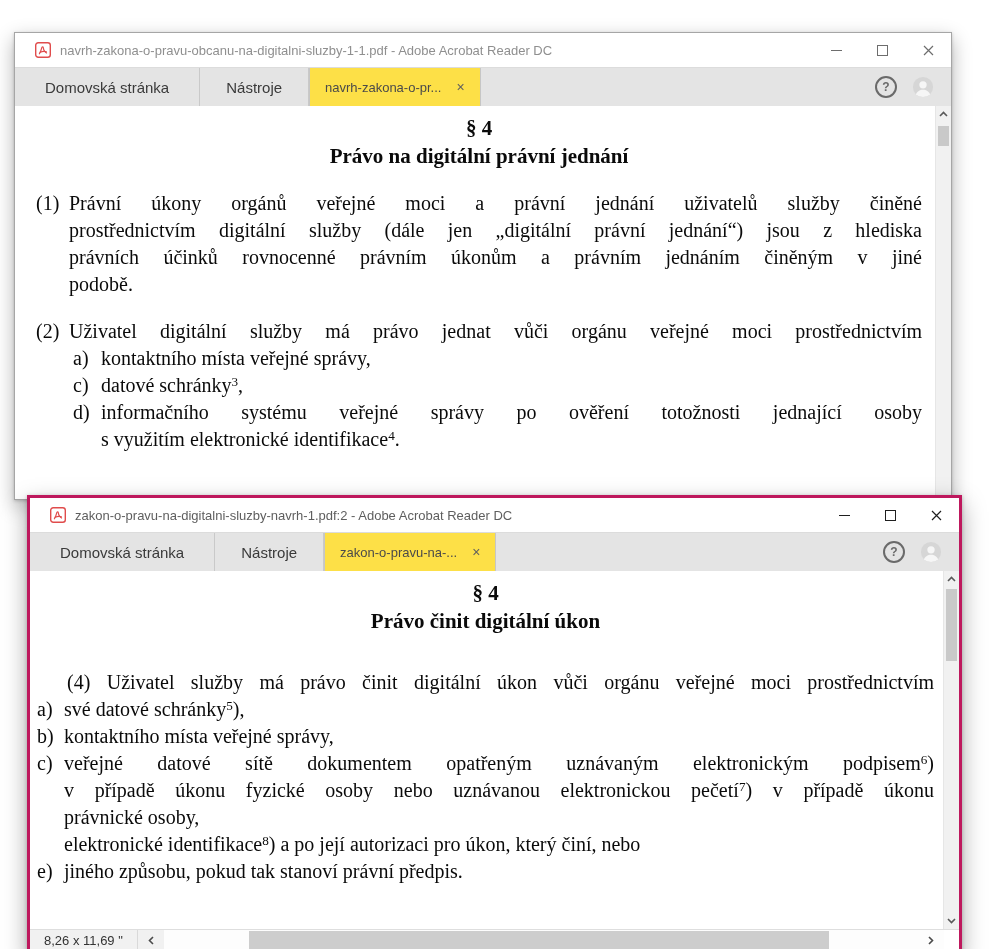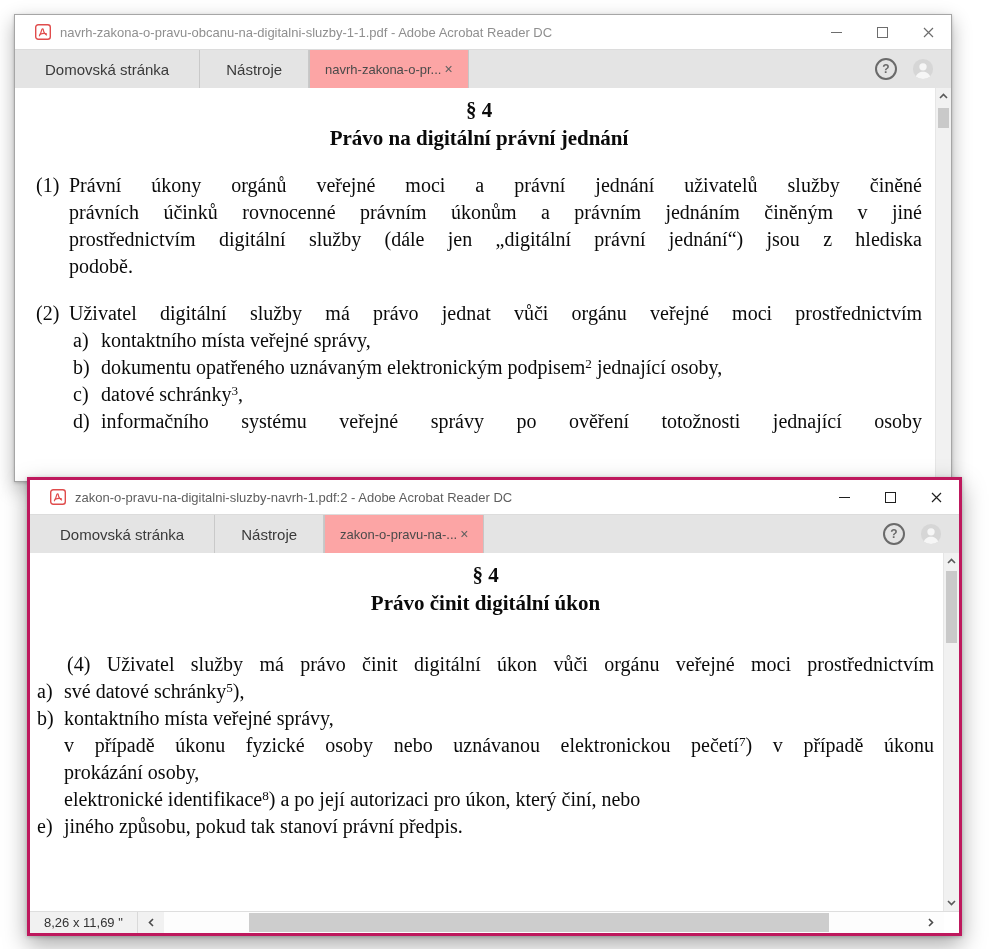--- a/index.html
+++ b/index.html
@@ -1,20 +1,20 @@
 <!DOCTYPE html>
 <html><head>
 <meta charset="utf-8">
 <style>
   html,body { margin:0; padding:0; background:#ffffff; }
   .canvas {
     position:relative; width:989px; height:949px; overflow:hidden;
     background:#ffffff; font-family:"Liberation Sans","DejaVu Sans",sans-serif;
   }
-  .window { position:absolute; background:#fff; display:flex; flex-direction:column; }
+  .window { position:absolute; background:#fff; display:flex; flex-direction:column;margin-top:18px; }
   .window-back {
     left:14px; top:14px; width:936px; height:466px;
     border:1px solid #a6a6a6;
     box-shadow:0 7px 18px rgba(0,0,0,.30), 0 1px 3px rgba(0,0,0,.18);
     z-index:1;
   }
   .window-front {
     left:27px; top:477px; width:929px; height:453px;
     border:3px solid #be185d;
     box-shadow:0 9px 22px rgba(0,0,0,.34), 0 1px 4px rgba(0,0,0,.22);
@@ -29,22 +29,22 @@
   .ctrl { width:46px; height:100%; display:flex; align-items:center; justify-content:center; color:#6d6d6d; }
   .window-front .ctrl { color:#1f1f1f; }
   .gl-min { display:inline-block; width:11px; height:1px; background:currentColor; }
   .gl-max { display:inline-block; width:9px; height:9px; border:1px solid currentColor; }
   
   .tabbar { height:38px; flex:0 0 38px; background:#e4e4e4; border-top:1px solid #dcdcdc;
             display:flex; align-items:stretch; font-size:15px; color:#3a3a3a; }
   .tab { display:flex; align-items:center; justify-content:center; padding:18px 30px; white-space:nowrap; }
   .tab-tools { padding:0 26px; }
   .tab-sep { width:1px; background:#c9c9c9; }
-  .tab-doc { background:#fca5a5; border-left:1px solid #c6c6c6; border-right:1px solid #c6c6c6;
-             font-size:13px; color:#4a4a4a; display:flex; align-items:center; gap:3px; padding:0 15px; white-space:nowrap; }
+  .tab-doc { background:#fde047; border-left:1px solid #c6c6c6; border-right:1px solid #c6c6c6;
+             font-size:13px; color:#4a4a4a; display:flex; align-items:center; gap:15px; padding:0 15px; white-space:nowrap; }
   .tab-close { font-size:14px; color:#5f5f5f; line-height:1; }
   .tab-spacer { flex:1; }
   .tab-icons { display:flex; align-items:center; gap:15px; padding-right:17px; }
   .help-icon { width:18px; height:18px; border:2px solid #6a6a6a; border-radius:50%; color:#6a6a6a;
                font-size:12px; font-weight:bold; display:flex; align-items:center; justify-content:center; }
   .avatar-icon { width:22px; height:22px; flex:0 0 22px; }
   
   .doc-area { position:relative; flex:1 1 auto; background:#fff; overflow:hidden; }
   .doc { position:absolute; left:0; top:0; right:15px; bottom:0; overflow:hidden;
          font-family:"Liberation Serif","DejaVu Serif",serif; font-size:20px; line-height:27px; color:#0a0a0a; }
@@ -137,38 +137,36 @@
         </span>
       </div>
     </nav>
     <main class="doc-area">
       <div class="doc doc1">
         <div class="doc-heading">§ 4</div>
         <div class="doc-heading">Právo na digitální právní jednání</div>
         <div id="doc1-body">
             <div class="blk num-para">
               <div class="doc-line fill"><span class="lab">(1)</span>Právní úkony orgánů veřejné moci a právní jednání uživatelů služby činěné</div>
+              <div class="doc-line fill">prostřednictvím digitální služby (dále jen „digitální právní jednání“) jsou z hlediska</div>
               <div class="doc-line fill">právních účinků rovnocenné právním úkonům a právním jednáním činěným v jiné</div>
-              <div class="doc-line fill">prostřednictvím digitální služby (dále jen „digitální právní jednání“) jsou z hlediska</div>
               <div class="doc-line">podobě.</div>
             </div>
             <div class="blk num-para">
               <div class="doc-line fill"><span class="lab">(2)</span>Uživatel digitální služby má právo jednat vůči orgánu veřejné moci prostřednictvím</div>
             </div>
             <div class="blk sub-item">
               <div class="doc-line"><span class="lab">a)</span>kontaktního místa veřejné správy,</div>
             </div>
             <div class="blk sub-item">
-              <div class="doc-line"><span class="lab">b)</span>dokumentu opatřeného uznávaným elektronickým podpisem<sup>2</sup> jednající osoby,</div>
-            </div>
-            <div class="blk sub-item">
               <div class="doc-line"><span class="lab">c)</span>datové schránky<sup>3</sup>,</div>
             </div>
             <div class="blk sub-item">
               <div class="doc-line fill"><span class="lab">d)</span>informačního systému veřejné správy po ověření totožnosti jednající osoby</div>
+              <div class="doc-line">s využitím elektronické identifikace<sup>4</sup>.</div>
             </div>
           </div>
       </div>
       <aside class="vscroll">
         <div class="vs-arrow">
           <svg width="9" height="6" viewBox="0 0 9 6">
               <path d="M1 5 L4.5 1.5 L8 5" stroke="currentColor" stroke-width="1.6" fill="none"></path>
             </svg>
         </div>
         <div class="vs-thumb back"></div>
@@ -236,22 +234,23 @@
             <div class="blk indent-para">
               <div class="doc-line fill">(4) Uživatel služby má právo činit digitální úkon vůči orgánu veřejné moci prostřednictvím</div>
             </div>
             <div class="blk list-item">
               <div class="doc-line"><span class="lab">a)</span>své datové schránky<sup>5</sup>),</div>
             </div>
             <div class="blk list-item">
               <div class="doc-line"><span class="lab">b)</span>kontaktního místa veřejné správy,</div>
             </div>
             <div class="blk list-item">
+              <div class="doc-line fill"><span class="lab">c)</span>veřejné datové sítě dokumentem opatřeným uznávaným elektronickým podpisem<sup>6</sup>)</div>
               <div class="doc-line fill">v případě úkonu fyzické osoby nebo uznávanou elektronickou pečetí<sup>7</sup>) v případě úkonu</div>
-              <div class="doc-line">prokázání osoby,</div>
+              <div class="doc-line">právnické osoby,</div>
             </div>
             <div class="blk list-item">
               <div class="doc-line">elektronické identifikace<sup>8</sup>) a po její autorizaci pro úkon, který činí, nebo</div>
             </div>
             <div class="blk list-item">
               <div class="doc-line"><span class="lab">e)</span>jiného způsobu, pokud tak stanoví právní předpis.</div>
             </div>
           </div>
       </div>
       <aside class="vscroll">

